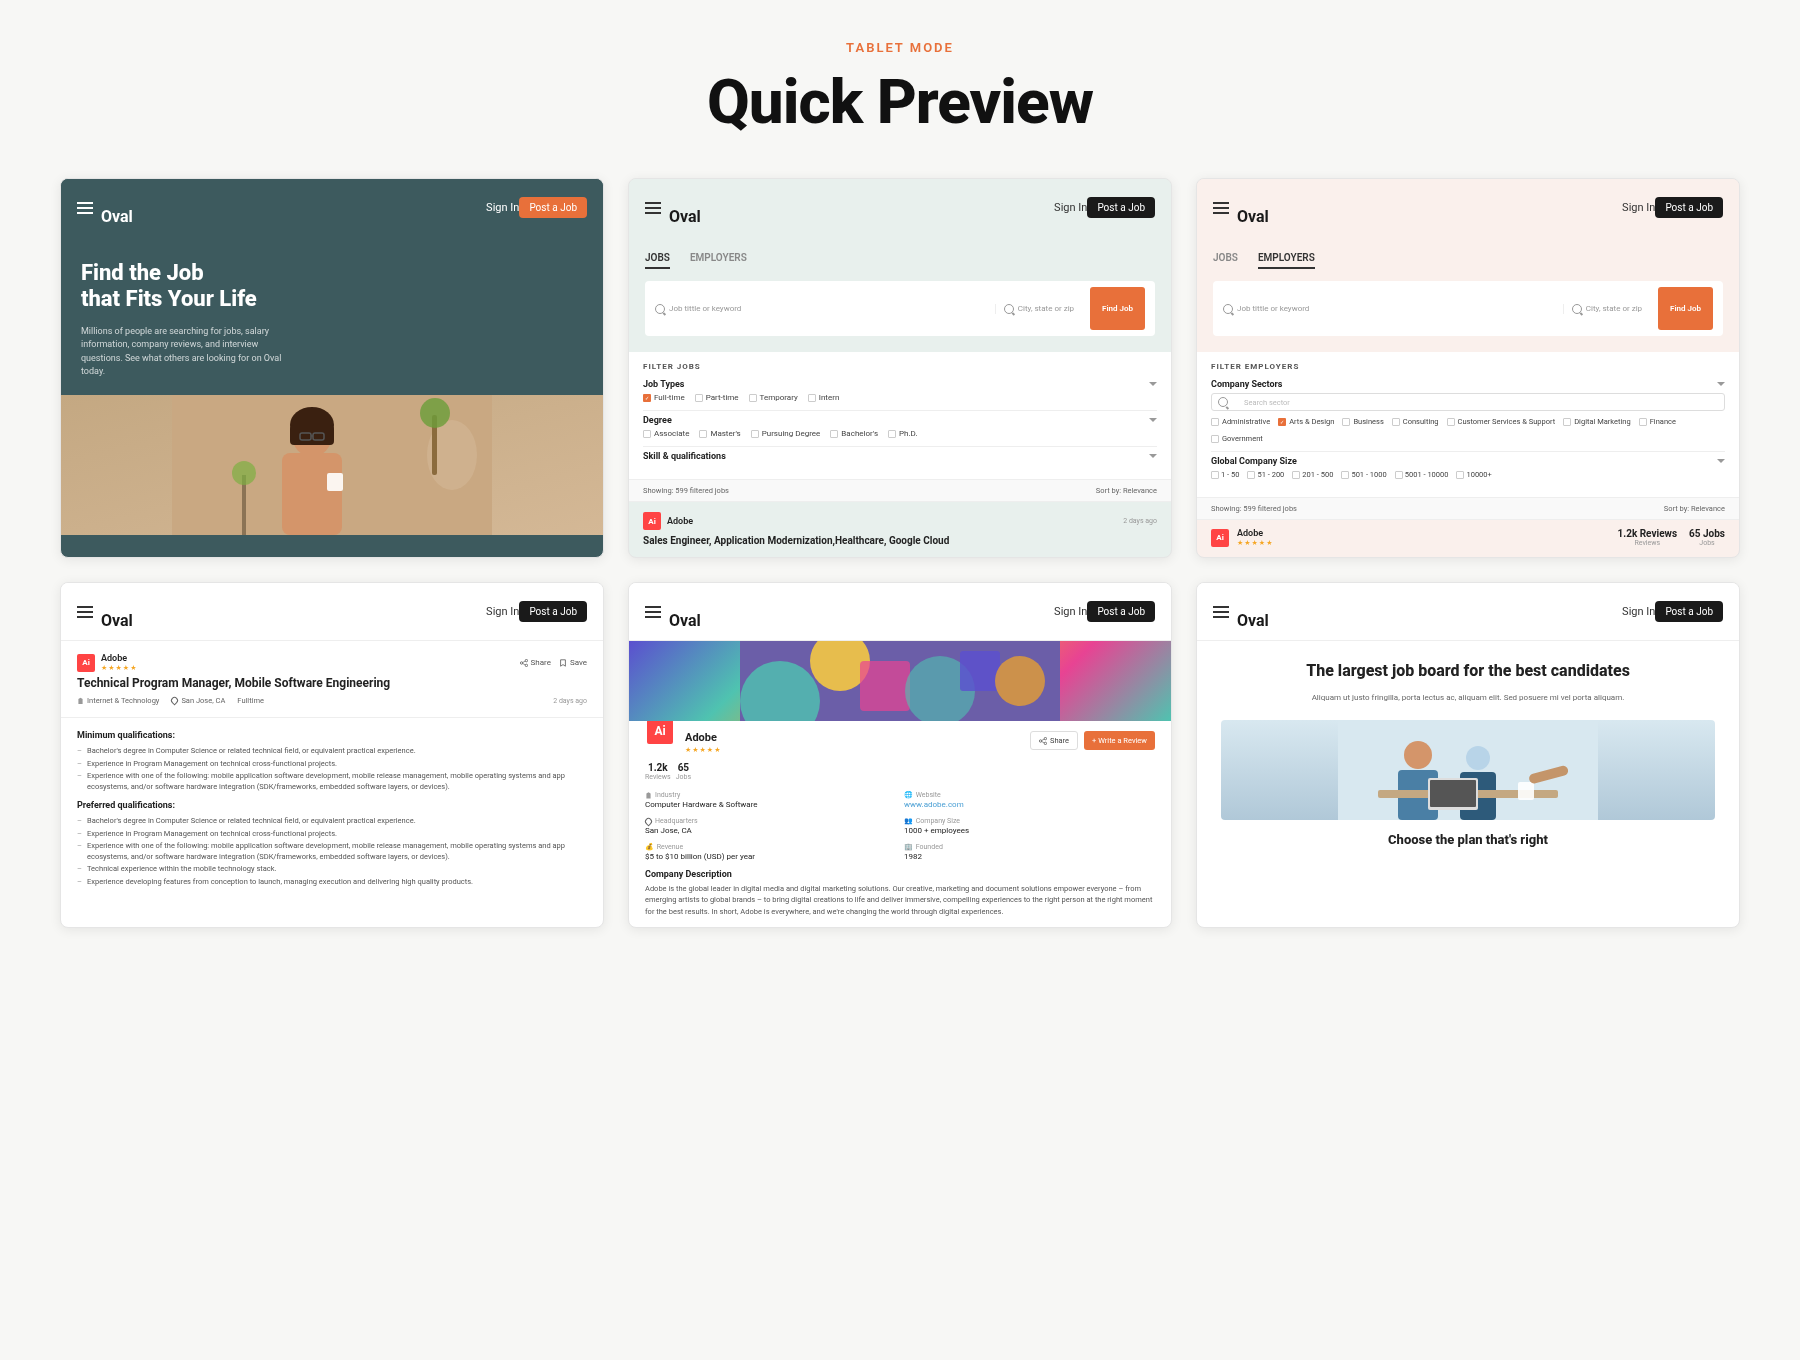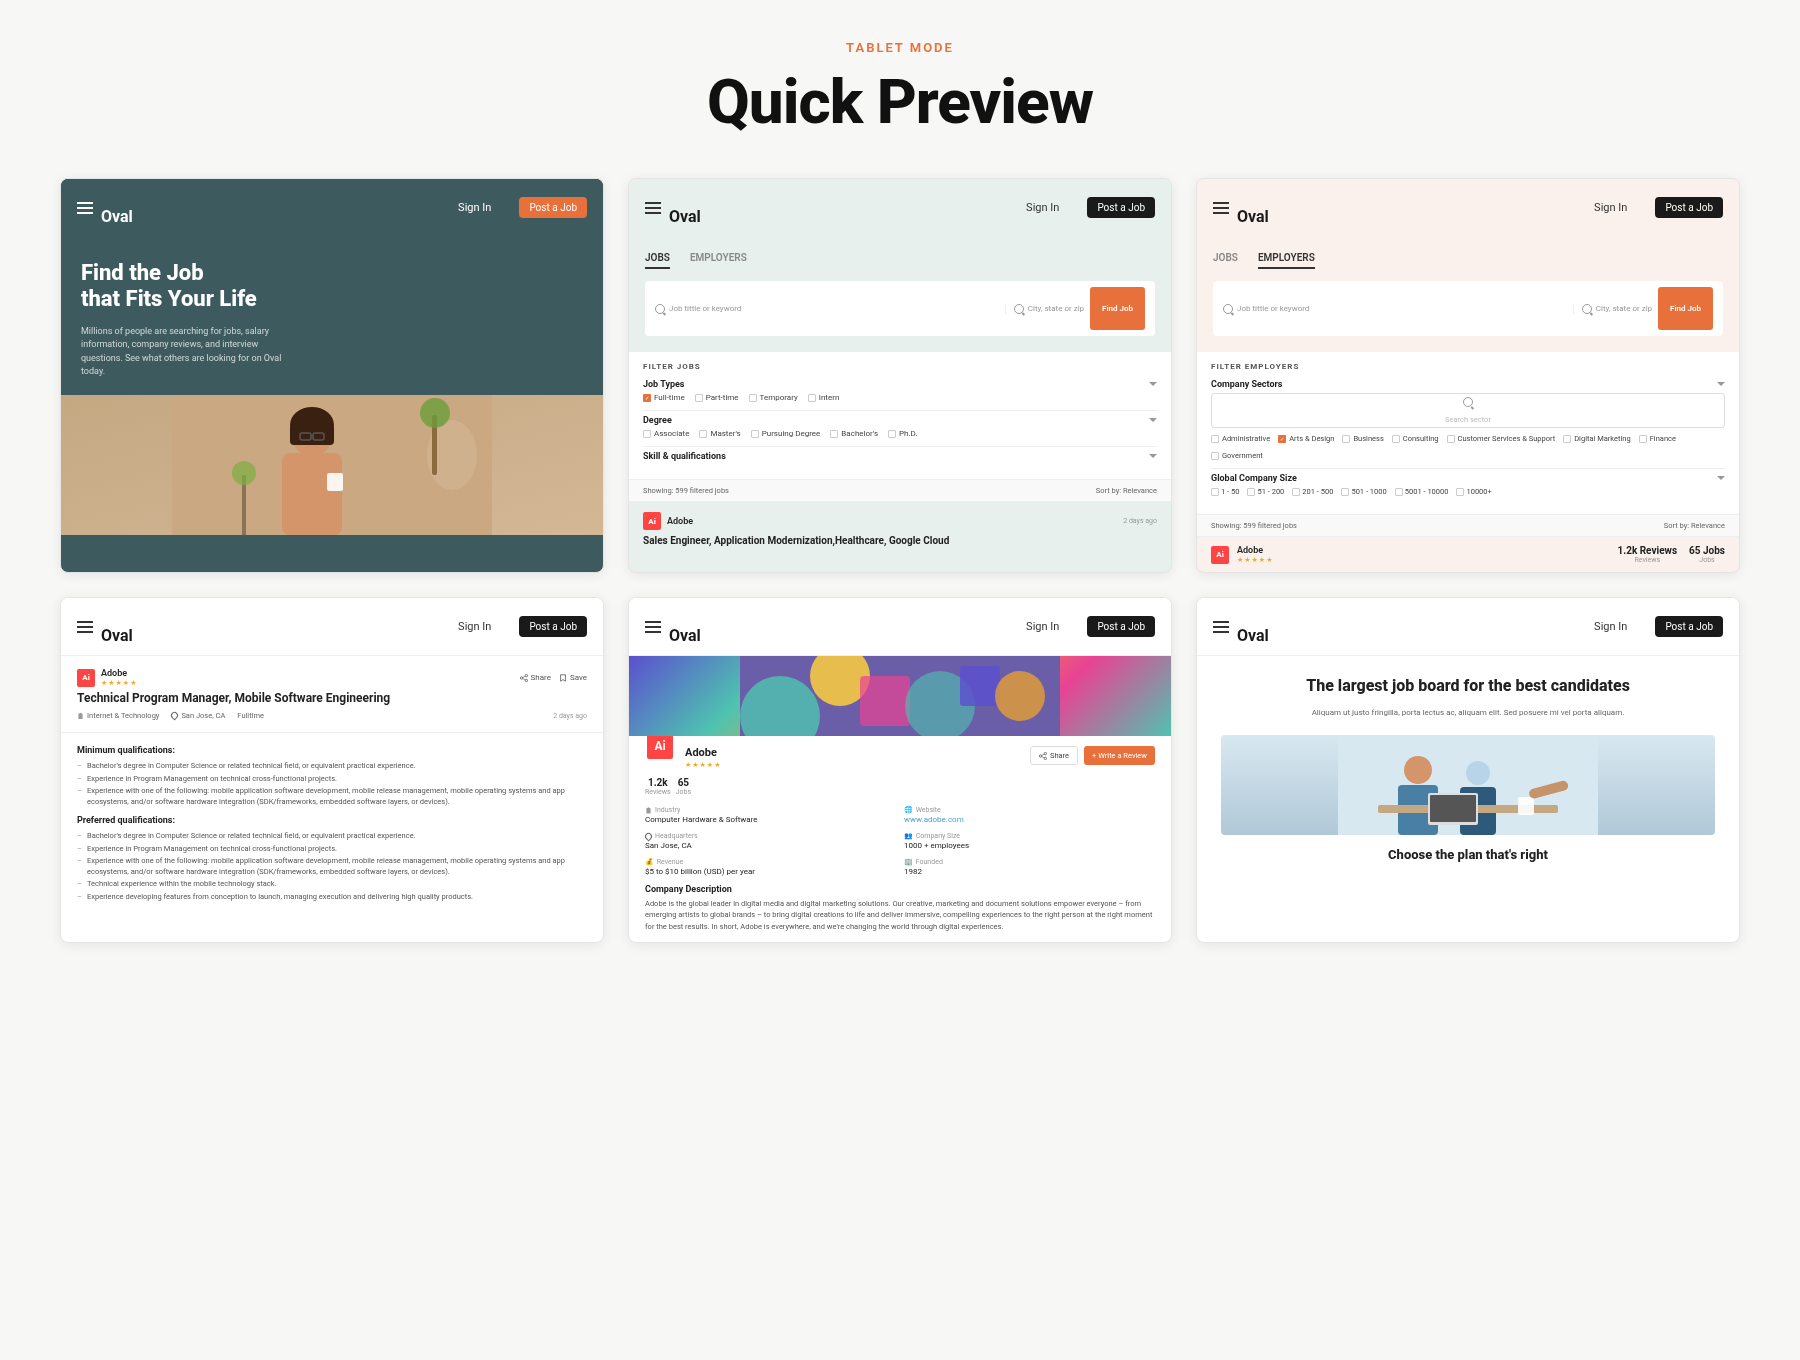--- a/index.html
+++ b/index.html
@@ -68,21 +68,21 @@
     }
     .oval-logo {
       font-size: 16px;
       font-weight: 700;
       color: #1a1a1a;
       margin-top: 18px;
     }
     .oval-nav-right {
       display: flex;
       align-items: center;
-      gap: 28px;
+      gap: 0;
     }
     .sign-in-btn {
       font-size: 11px;
       color: #333;
       cursor: pointer;
     }
     .post-job-btn {
       background: #1a1a1a;
       color: #fff;
       font-size: 10px;
@@ -159,21 +159,21 @@
       cursor: pointer;
     }
     .tab-item.active {
       border-bottom: 2px solid #333;
     }
     .tab-item.inactive {
       color: #888;
     }
     .search-bar {
       display: flex;
-      gap: 6px;
+      gap: 16px;
       align-items: center;
       background: #fff;
       border-radius: 4px;
       padding: 6px 10px;
       margin-bottom: 4px;
     }
     .search-input-area {
       display: flex;
       flex: 1;
       gap: 4px;
@@ -339,27 +339,26 @@
     .sector-item {
       display: flex;
       align-items: center;
       gap: 3px;
       font-size: 7.5px;
       color: #444;
     }
     .sector-search {
       display: flex;
       align-items: center;
-      gap: 8px;
+      gap: 16px;
       border: 1px solid #ddd;
       border-radius: 3px;
       padding: 3px 6px;
       margin-bottom: 6px;
       background: #fff;
-      flex-direction: column;
     }
     .sector-search-text {
       font-size: 7.5px;
       color: #bbb;
     }
     .size-options {
       display: flex;
       gap: 8px;
       flex-wrap: wrap;
     }

